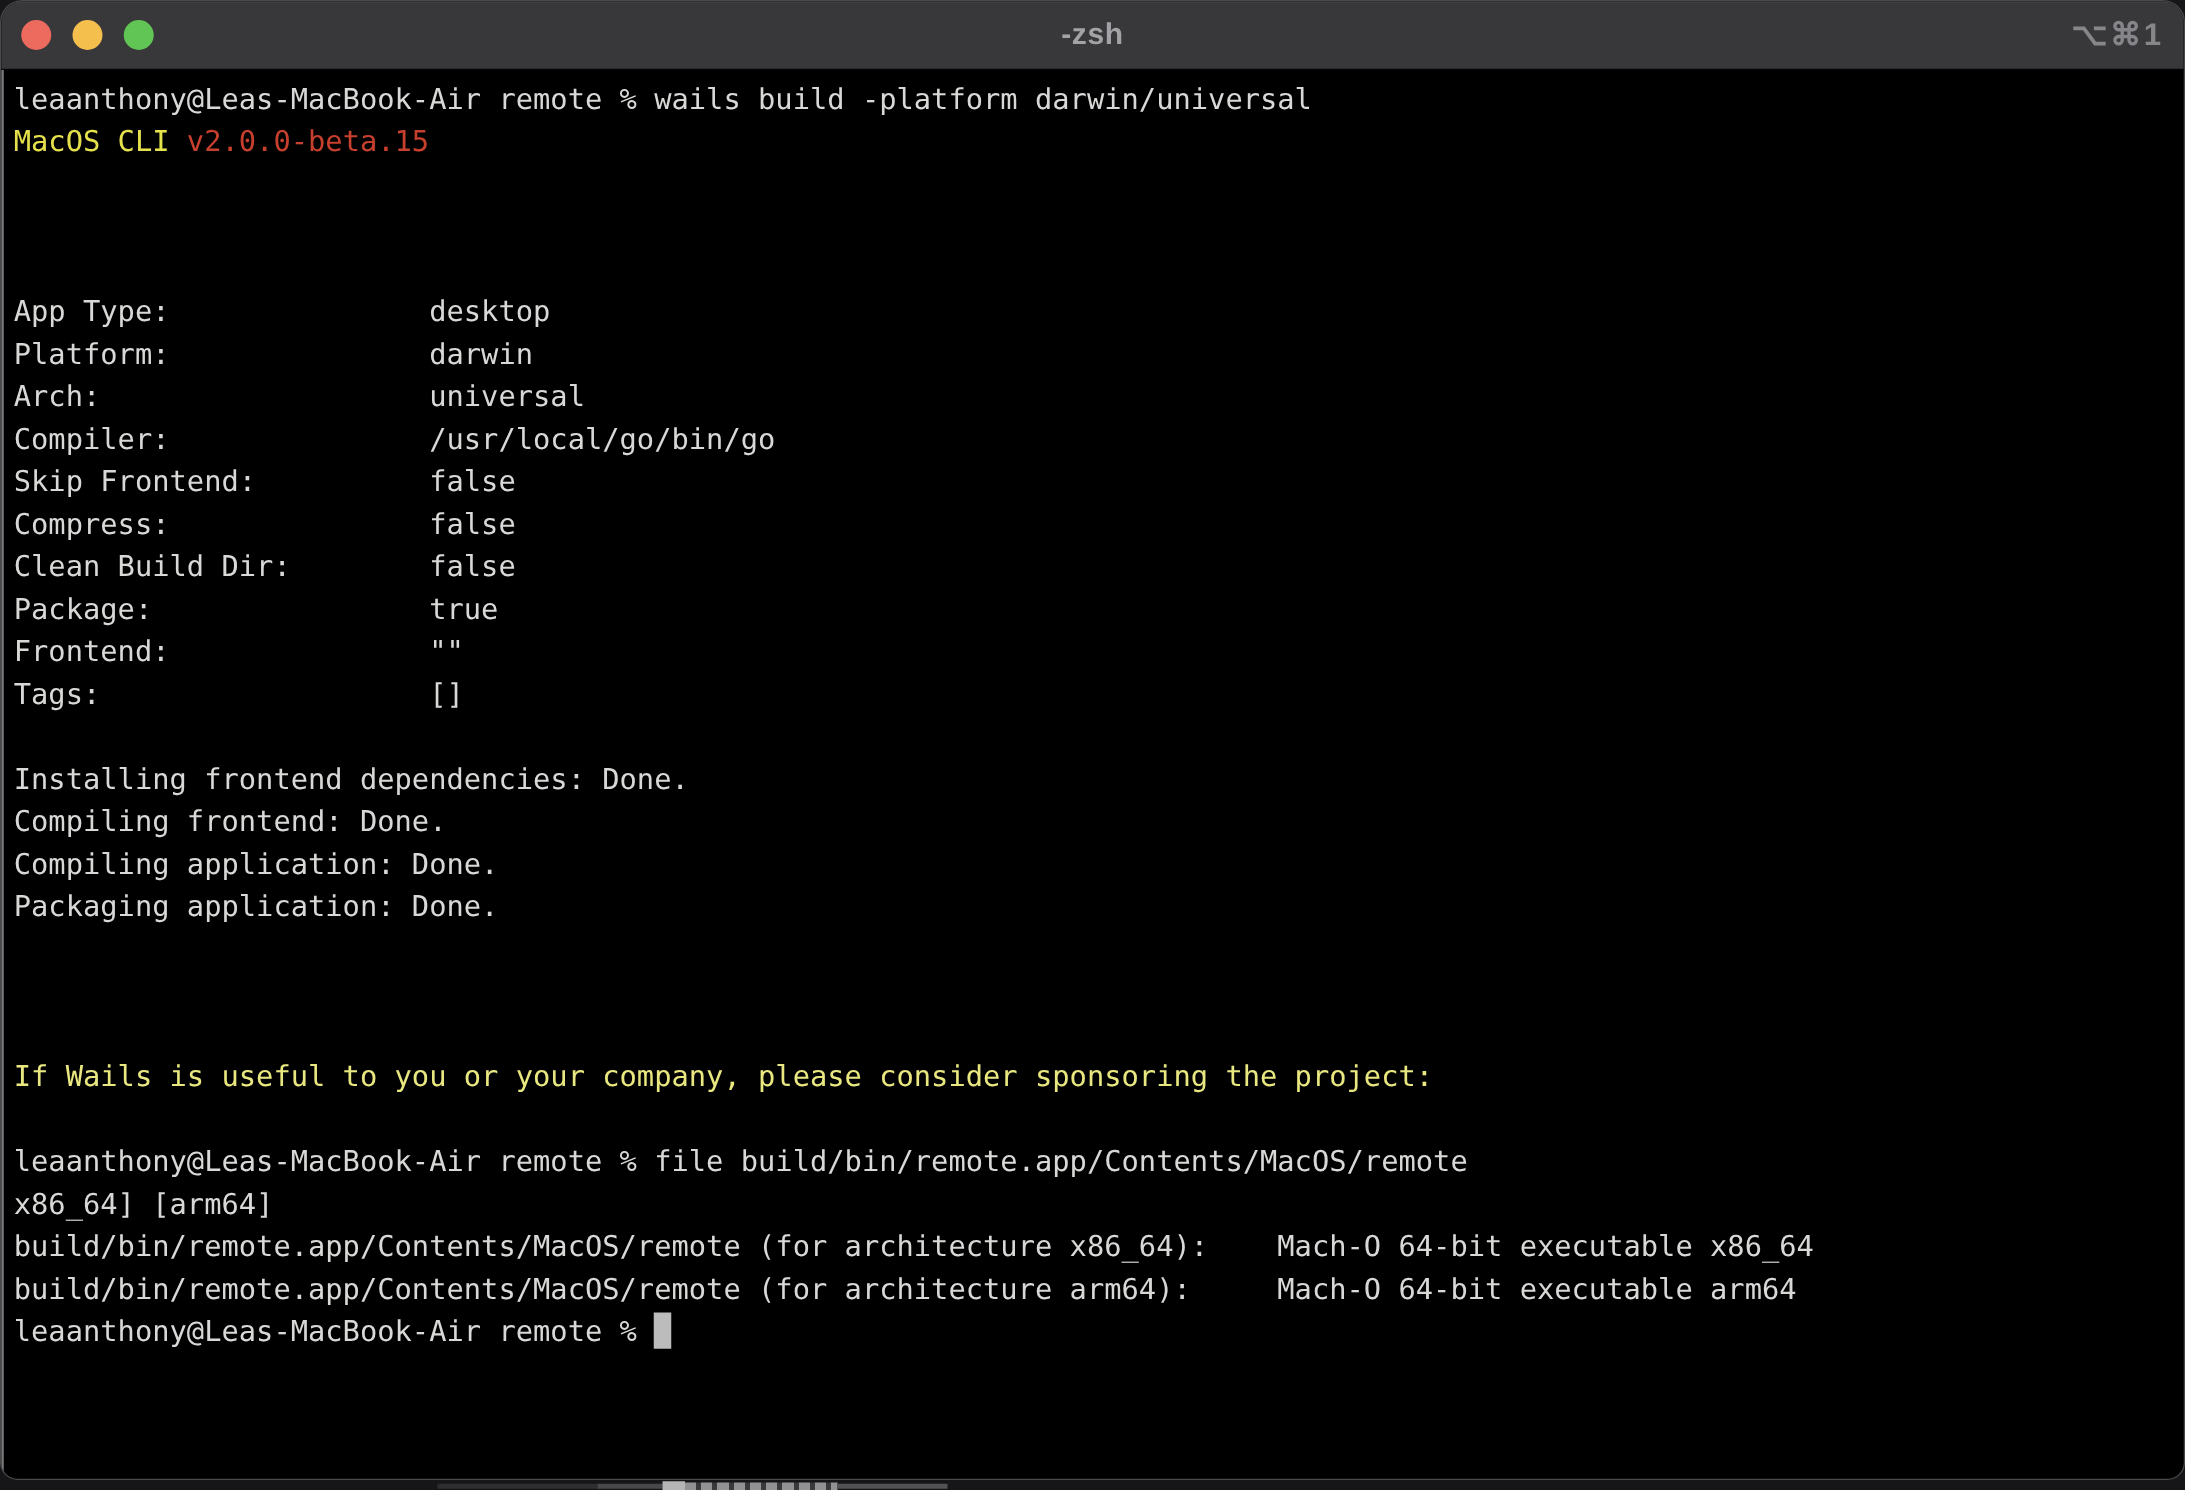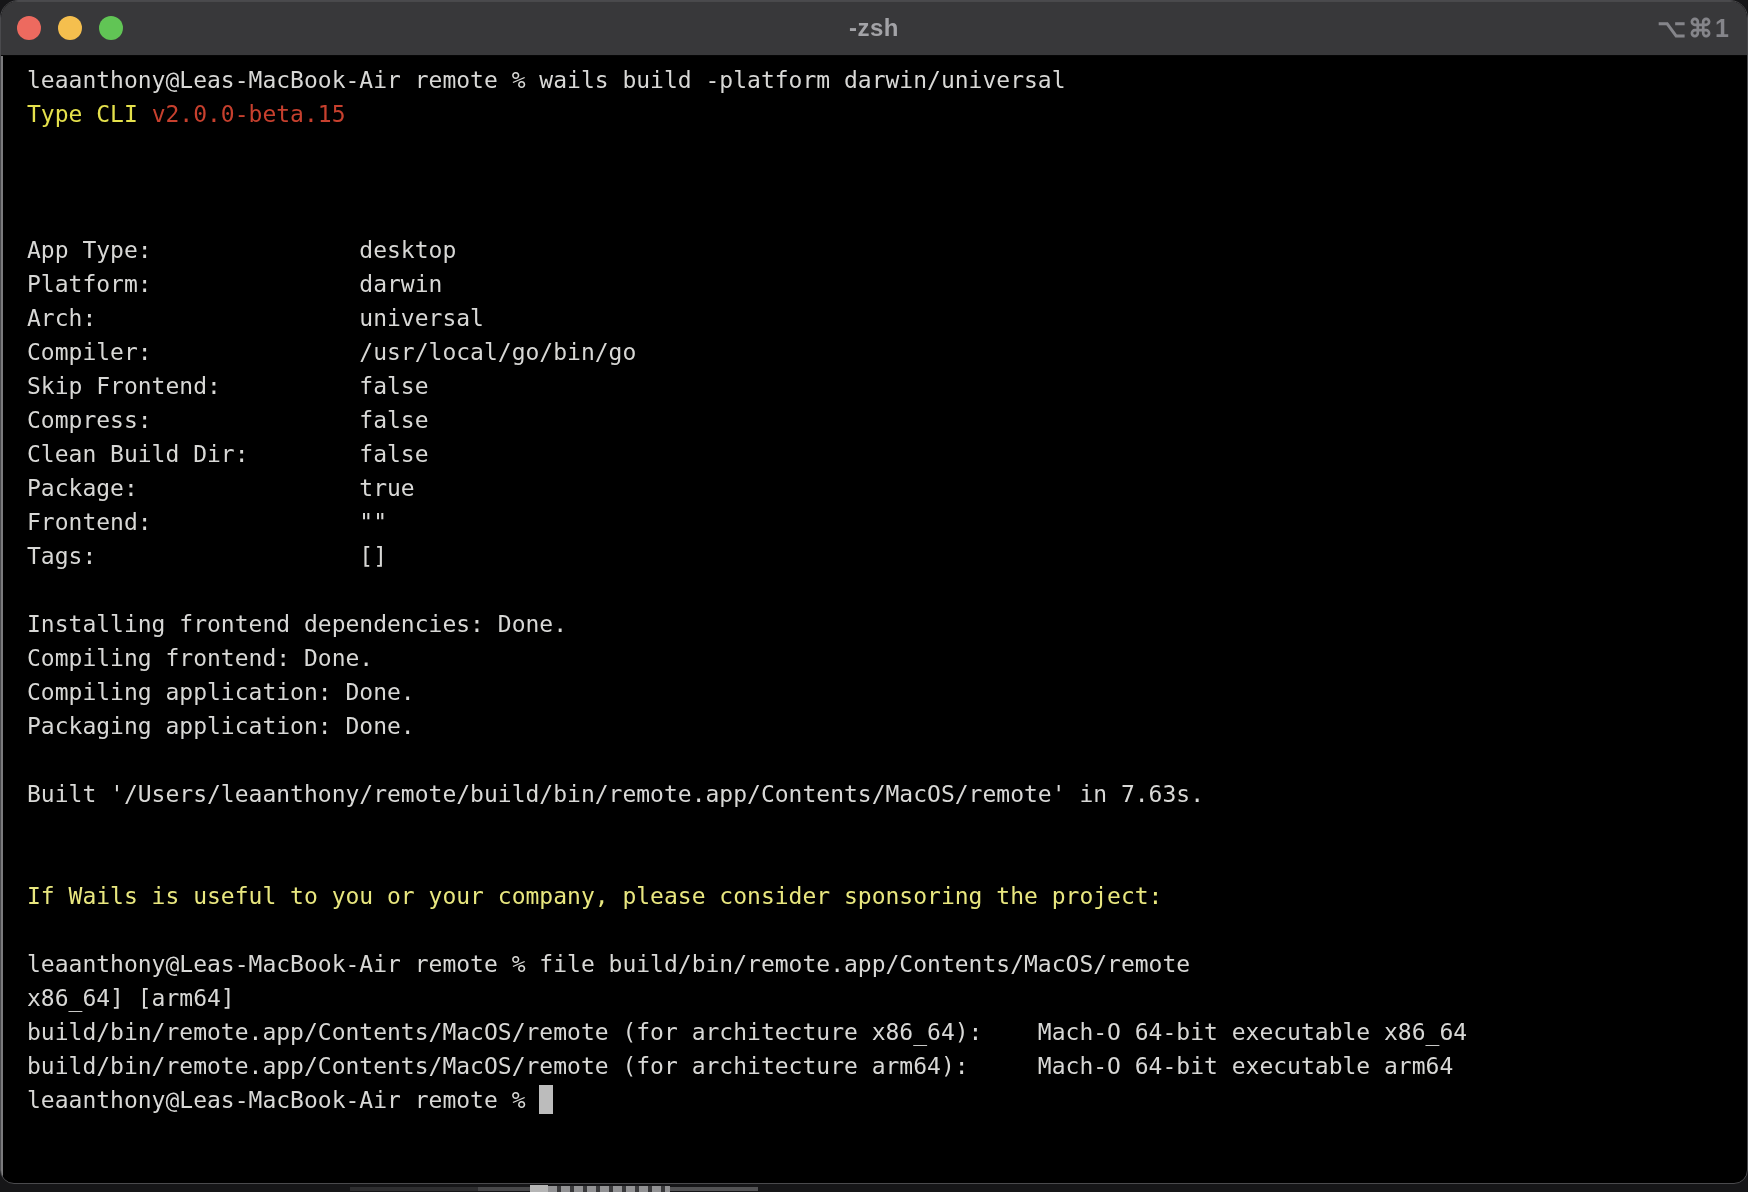--- a/index.html
+++ b/index.html
@@ -31,21 +31,21 @@
   .light-zoom{background:var(--color-traffic_green,#61c555)}
   .title{font-weight:bold;font-size:24px;letter-spacing:.5px;color:var(--color-title_fg,#a3a3a7)}
   .shortcut{
     position:absolute;right:16px;top:50%;transform:translateY(-50%);
     font-size:25px;font-weight:bold;color:var(--color-shortcut_fg,#85858a);letter-spacing:2px;
   }
   
   .term{
     box-sizing:border-box;
     height:1129px;
-    padding:7px 6px 0 24px;
+    padding:7px 6px 0 8px;
     border-left:2px solid #7b7b7d;
     font-family:"DejaVu Sans Mono",monospace;
     font-size:23px;line-height:34px;
     color:var(--color-fg,#d8d8d6);
   }
   .tline{height:34px;white-space:pre}
   .kv-label{display:inline-block;width:24ch}
   .c-fg{color:var(--color-fg,#d8d8d6)}
   .c-yellow{color:var(--color-yellow,#e5e14c)}
   .c-red{color:var(--color-red,#c7402e)}
@@ -73,41 +73,40 @@
     <div class="lights">
       <button class="light light-close"></button>
       <button class="light light-min"></button>
       <button class="light light-zoom"></button>
     </div>
     <div class="title">-zsh</div>
     <div class="shortcut">⌥⌘1</div>
   </div>
   <div class="term" id="terminal-body">
       <div class="tline"><span class="c-fg">leaanthony@Leas-MacBook-Air remote % wails build -platform darwin/universal</span></div>
-      <div class="tline"><span class="c-yellow">Type CLI </span><span class="c-red">v2.0.0-beta.15</span></div>
+      <div class="tline"><span class="c-yellow">MacOS CLI </span><span class="c-red">v2.0.0-beta.15</span></div>
       <div class="tline"></div>
       <div class="tline"></div>
       <div class="tline"></div>
       <div class="tline"><span class="kv-label c-fg">App Type:</span><span class="c-fg">desktop</span></div>
       <div class="tline"><span class="kv-label c-fg">Platform:</span><span class="c-fg">darwin</span></div>
       <div class="tline"><span class="kv-label c-fg">Arch:</span><span class="c-fg">universal</span></div>
       <div class="tline"><span class="kv-label c-fg">Compiler:</span><span class="c-fg">/usr/local/go/bin/go</span></div>
       <div class="tline"><span class="kv-label c-fg">Skip Frontend:</span><span class="c-fg">false</span></div>
       <div class="tline"><span class="kv-label c-fg">Compress:</span><span class="c-fg">false</span></div>
       <div class="tline"><span class="kv-label c-fg">Clean Build Dir:</span><span class="c-fg">false</span></div>
       <div class="tline"><span class="kv-label c-fg">Package:</span><span class="c-fg">true</span></div>
       <div class="tline"><span class="kv-label c-fg">Frontend:</span><span class="c-fg">""</span></div>
       <div class="tline"><span class="kv-label c-fg">Tags:</span><span class="c-fg">[]</span></div>
       <div class="tline"></div>
       <div class="tline"><span class="c-fg">Installing frontend dependencies: Done.</span></div>
       <div class="tline"><span class="c-fg">Compiling frontend: Done.</span></div>
       <div class="tline"><span class="c-fg">Compiling application: Done.</span></div>
       <div class="tline"><span class="c-fg">Packaging application: Done.</span></div>
       <div class="tline"></div>
-      <div class="tline"><span class="c-fg">Built '/Users/leaanthony/remote/build/bin/remote.app/Contents/MacOS/remote' in 7.63s.</span></div>
       <div class="tline"></div>
       <div class="tline"></div>
       <div class="tline"><span class="c-sponsor">If Wails is useful to you or your company, please consider sponsoring the project:</span></div>
       <div class="tline"></div>
       <div class="tline"><span class="c-fg">leaanthony@Leas-MacBook-Air remote % file build/bin/remote.app/Contents/MacOS/remote</span></div>
       <div class="tline"><span class="c-fg">x86_64] [arm64]</span></div>
       <div class="tline"><span class="c-fg">build/bin/remote.app/Contents/MacOS/remote (for architecture x86_64):    Mach-O 64-bit executable x86_64</span></div>
       <div class="tline"><span class="c-fg">build/bin/remote.app/Contents/MacOS/remote (for architecture arm64):     Mach-O 64-bit executable arm64</span></div>
       <div class="tline"><span class="c-fg">leaanthony@Leas-MacBook-Air remote % </span><span class="cursor"></span></div>
     </div>

